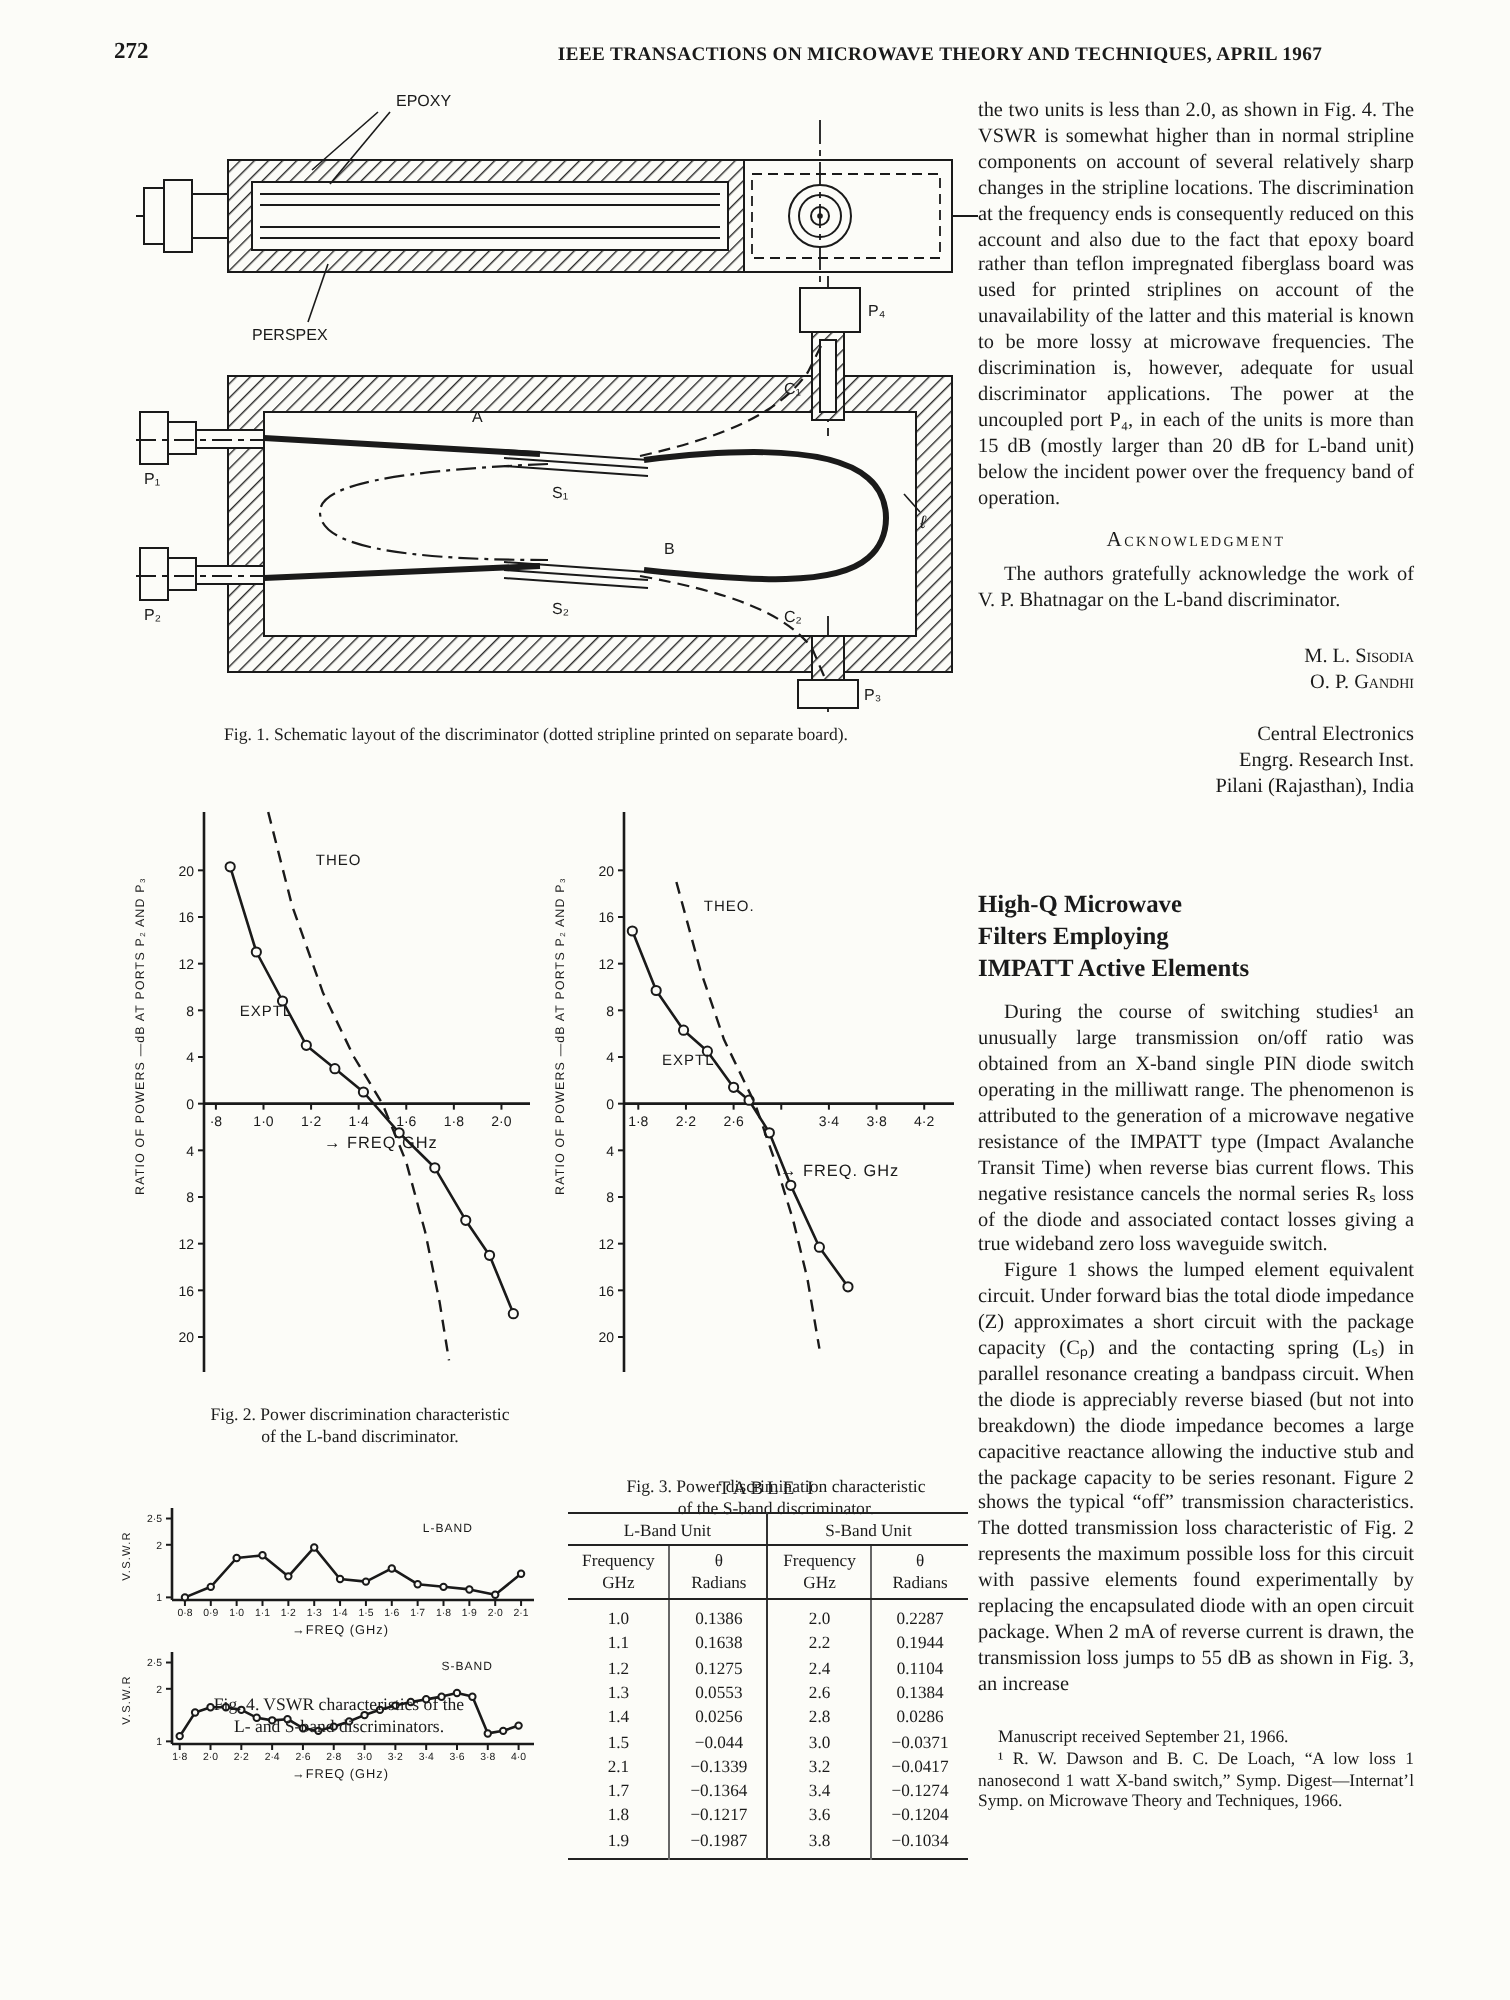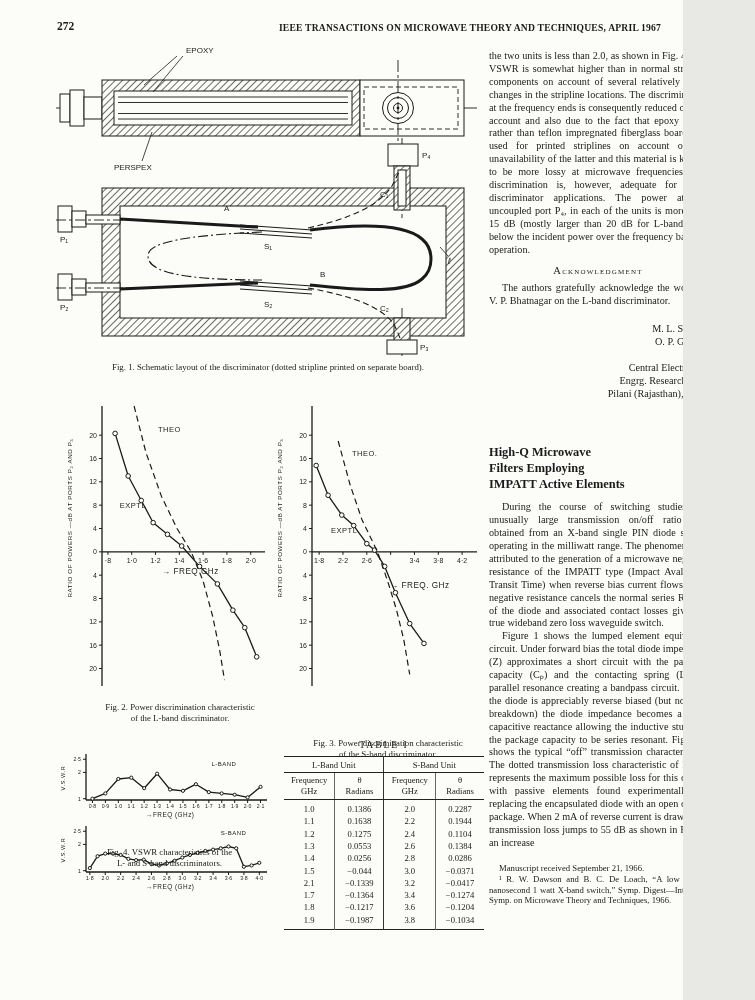--- a/index.html
+++ b/index.html
@@ -1,16 +1,16 @@
 <!DOCTYPE html>
 <html><head>
 <meta charset="utf-8">
 <style>
   html,body{margin:0;padding:0;background:#e8e8e4;}
-  #page{position:relative;width:683px;height:1000px;background:#fcfcf8;color:#1a1a1a;
+  #page{position:relative;width:755px;height:1000px;background:#fcfcf8;color:#1a1a1a;
         font-family:"Liberation Serif", serif;overflow:hidden;}
   .pagenum{position:absolute;left:57px;top:20px;font-weight:bold;font-size:11.5px;}
   .jheader{position:absolute;left:245px;top:22px;width:450px;text-align:center;
            font-weight:bold;font-size:9.6px;letter-spacing:.2px;}
   svg text{font-family:"Liberation Sans", sans-serif;fill:#1a1a1a;}
   .figwrap{position:absolute;}
   .cap{position:absolute;font-size:8.8px;text-align:center;white-space:pre-line;line-height:1.25;}
   
   .tablewrap{position:absolute;left:284px;top:740px;width:200px;}
   .ttitle{text-align:center;font-size:9.5px;letter-spacing:2px;margin:0 0 6px 0;}
@@ -39,21 +39,21 @@
   .footnotes p{text-indent:10px;margin:0;}
 </style>
 </head>
 <body>
 
 <div id="page">
 
   <div class="pagenum">272</div>
   <div class="jheader">IEEE TRANSACTIONS ON MICROWAVE THEORY AND TECHNIQUES, APRIL 1967</div>
 
-  <div class="figwrap" style="left:56px;top:40px;">
+  <div class="figwrap" style="left:68px;top:40px;">
     <svg width="424" height="318" viewBox="0 0 424 318">
       <defs>
         <pattern id="h" width="5" height="5" patternUnits="userSpaceOnUse" patternTransform="rotate(45)">
           <rect width="5" height="5" fill="#fcfcf8"></rect>
           <line x1="0" y1="0" x2="0" y2="5" stroke="#2a2a2a" stroke-width="1.4"></line>
         </pattern>
       </defs>
 
       <line x1="0" y1="68" x2="424" y2="68" stroke="#1a1a1a" stroke-width="0.9" stroke-dasharray="16,4,3,4"></line>
       <rect x="4" y="54" width="10" height="28" fill="#fcfcf8" stroke="#1a1a1a"></rect>

